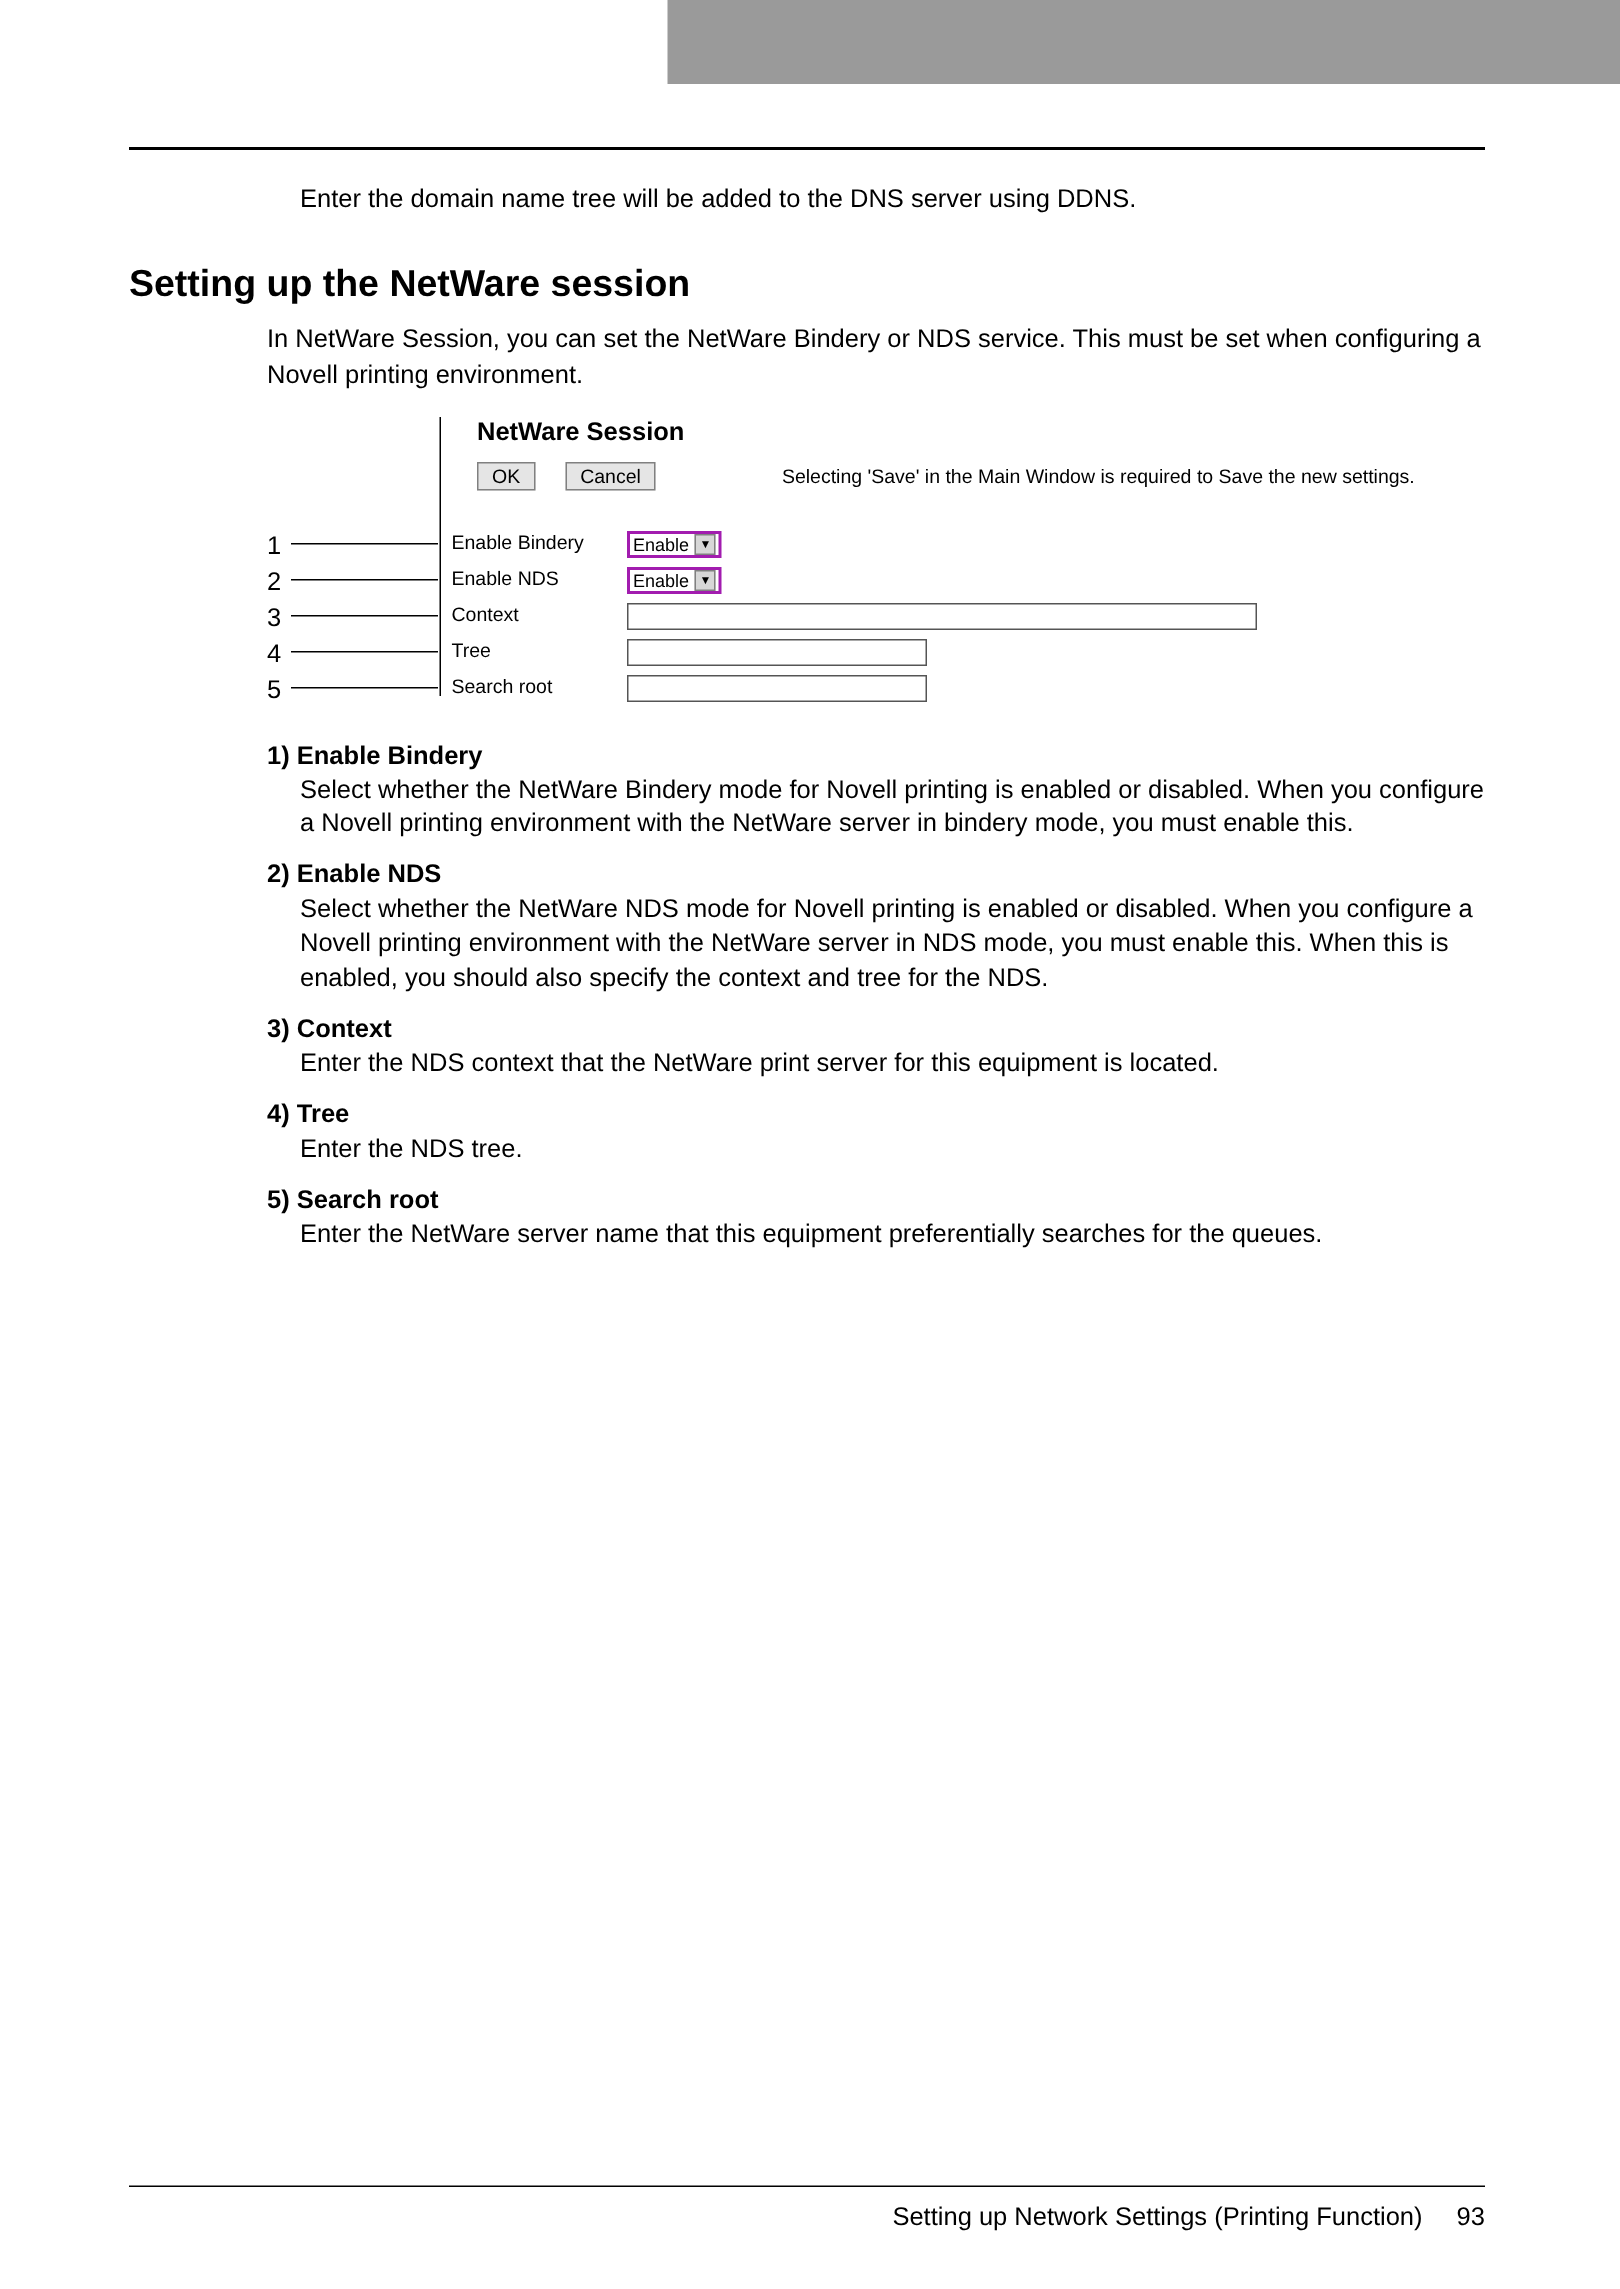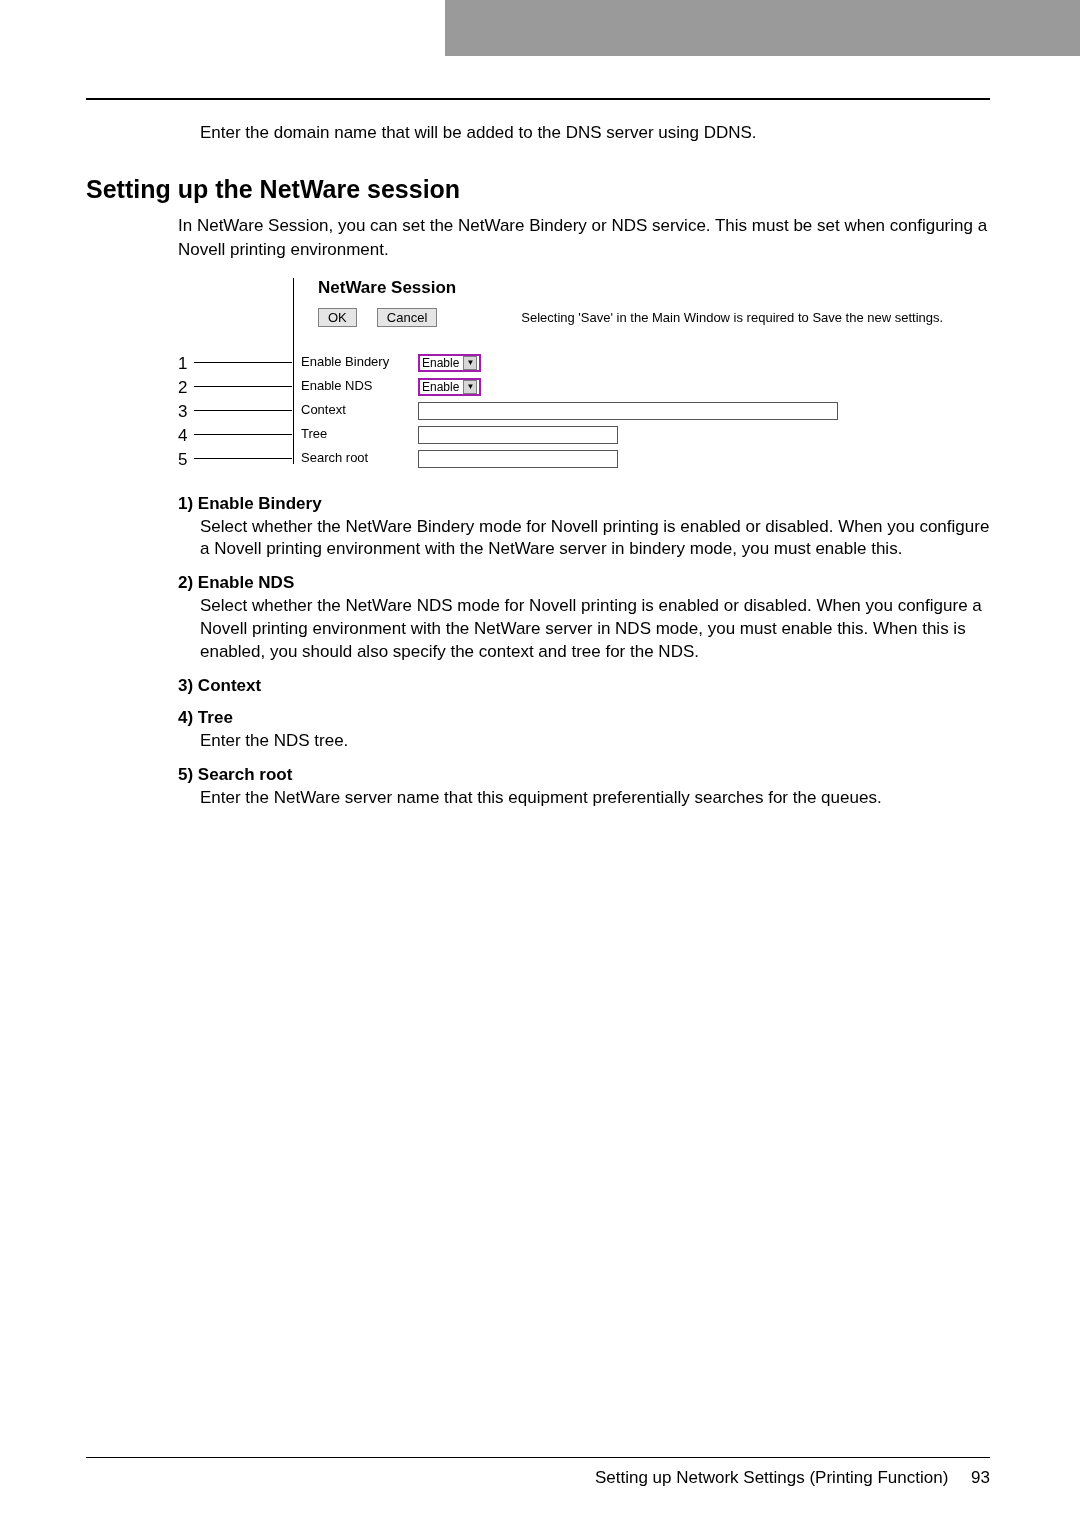--- a/index.html
+++ b/index.html
@@ -186,21 +186,21 @@
 
 <div class="top-banner">
   <div class="top-banner-left"></div>
   <div class="top-banner-right"></div>
 </div>
 
 <div class="content">
   <hr class="hr-top">
 
   <div class="section-leadin">
-    <div class="item-body" style="padding-left:22px;">Enter the domain name that will be added to the DNS server using DDNS.</div>
+    <div class="item-body" style="padding-left:22px;">Enter the domain name tree will be added to the DNS server using DDNS.</div>
   </div>
 
   <h2 class="section-heading">Setting up the NetWare session</h2>
   <div class="section-intro">In NetWare Session, you can set the NetWare Bindery or NDS service.  This must be set when configuring a Novell printing environment.</div>
 
   <div class="screenshot-wrap">
 
     <div class="num-col">
       <div>1</div>
       <div>2</div>
@@ -258,20 +258,21 @@
         <span>2)</span>
         <span>Enable NDS</span>
       </div>
       <div class="item-body" style="padding-left:22px;">Select whether the NetWare NDS mode for Novell printing is enabled or disabled.  When you configure a Novell printing environment with the NetWare server in NDS mode, you must enable this.  When this is enabled, you should also specify the context and tree for the NDS.</div>
     </div>
     <div class="desc-item">
       <div class="item-label">
         <span>3)</span>
         <span>Context</span>
       </div>
+      <div class="item-body" style="padding-left:22px;">Enter the NDS context that the NetWare print server for this equipment is located.</div>
     </div>
     <div class="desc-item">
       <div class="item-label">
         <span>4)</span>
         <span>Tree</span>
       </div>
       <div class="item-body" style="padding-left:22px;">Enter the NDS tree.</div>
     </div>
     <div class="desc-item">
       <div class="item-label">

